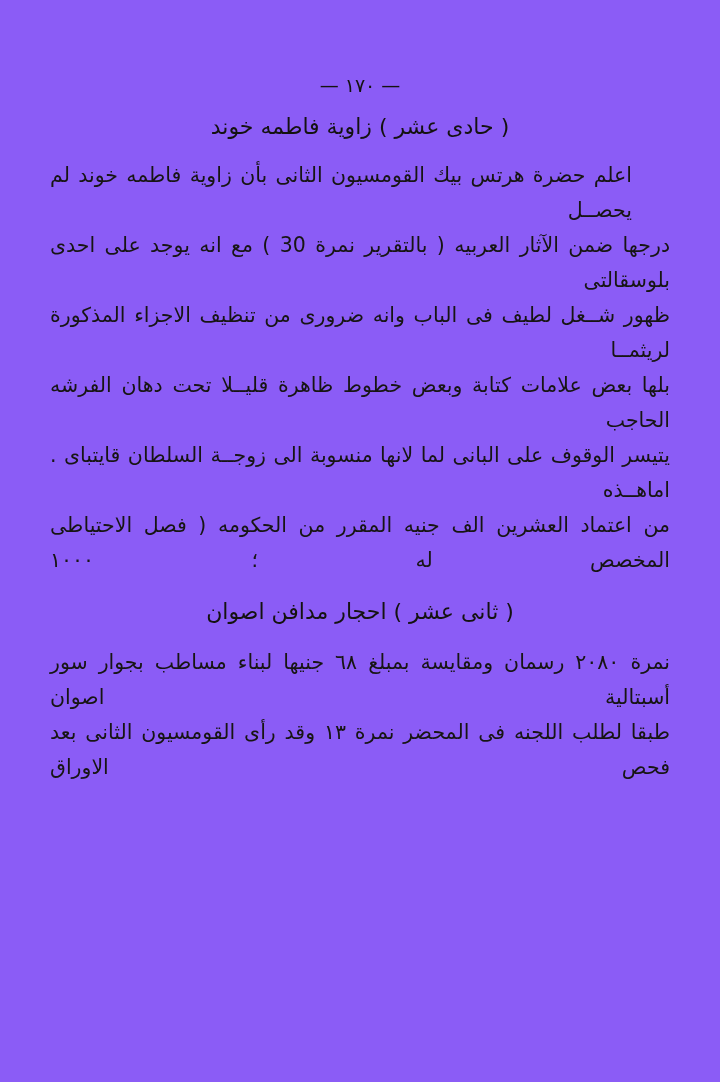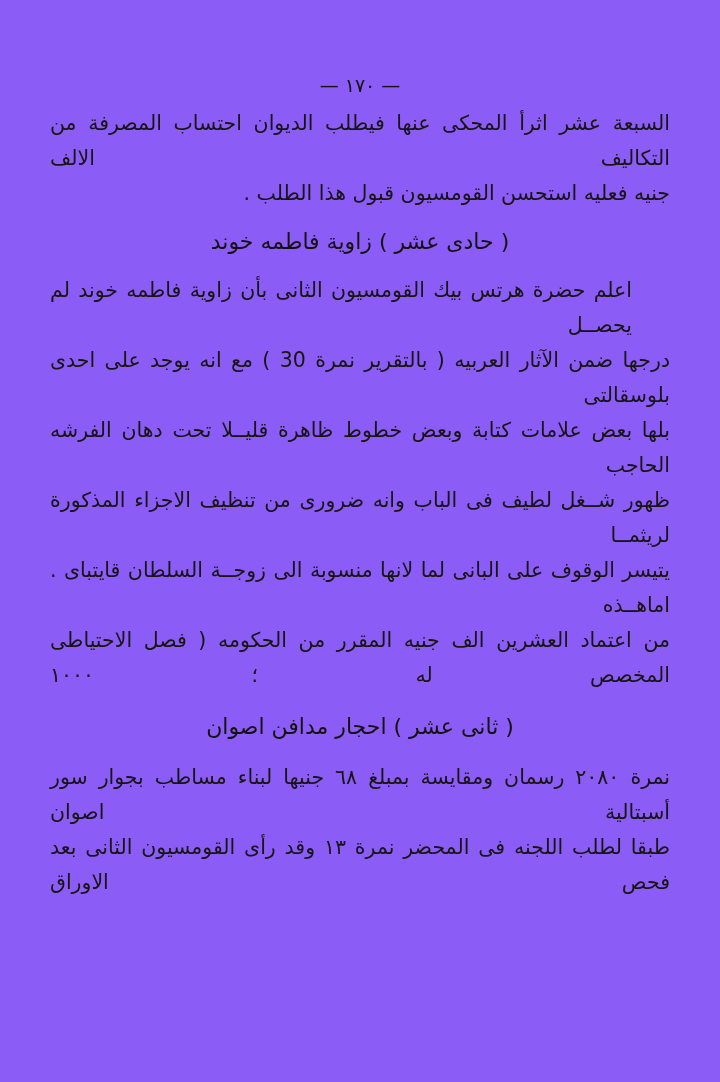--- a/index.html
+++ b/index.html
@@ -63,32 +63,28 @@
 </style>
 </head>
 <body>
 
 <div class="page">
 
   <div class="page-number">— ١٧٠ —</div>
 
   <div class="content">
 
-    <div class="para para-intro">
-      <div class="line j">السبعة عشر اثرأ المحكى عنها فيطلب الديوان احتساب المصرفة من التكاليف الالف</div>
-      <div class="line l">جنيه فعليه استحسن القومسيون قبول هذا الطلب .</div>
-    </div>
 
     <div class="heading h11">( حادى عشر )  زاوية فاطمه خوند</div>
 
     <div class="para para-11">
       <div class="line j indent">اعلم حضرة هرتس بيك القومسيون الثانى بأن زاوية فاطمه خوند لم يحصــل</div>
       <div class="line j">درجها ضمن الآثار العربيه ( بالتقرير نمرة 30 ) مع انه يوجد على احدى بلوسقالتى</div>
+      <div class="line j">ظهور شــغل لطيف فى الباب وانه ضرورى من تنظيف الاجزاء المذكورة لريثمــا</div>
       <div class="line j">بلها بعض علامات كتابة وبعض خطوط ظاهرة قليــلا تحت دهان الفرشه الحاجب</div>
-      <div class="line j">ظهور شــغل لطيف فى الباب وانه ضرورى من تنظيف الاجزاء المذكورة لريثمــا</div>
       <div class="line j">يتيسر الوقوف على البانى لما لانها منسوبة الى زوجــة السلطان قايتباى . اماهــذه</div>
       <div class="line j">من اعتماد العشرين الف جنيه المقرر من الحكومه ( فصل الاحتياطى المخصص له ؛ ١٠٠٠</div>
     </div>
 
     <div class="heading h12">( ثانى عشر ) احجار مدافن اصوان</div>
 
     <div class="para para-12">
       <div class="line j">نمرة ٢٠٨٠ رسمان ومقايسة بمبلغ ٦٨ جنيها لبناء مساطب بجوار سور أسبتالية اصوان</div>
       <div class="line j">طبقا لطلب اللجنه فى المحضر نمرة ١٣ وقد رأى القومسيون الثانى بعد فحص الاوراق</div>
 

